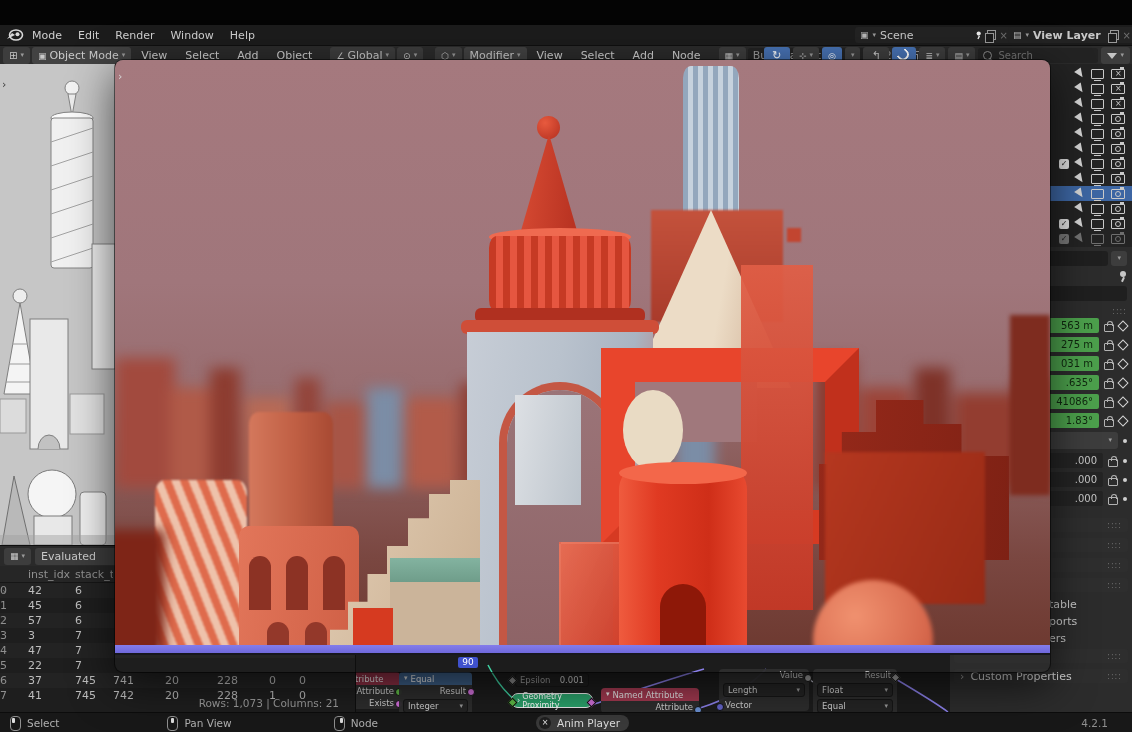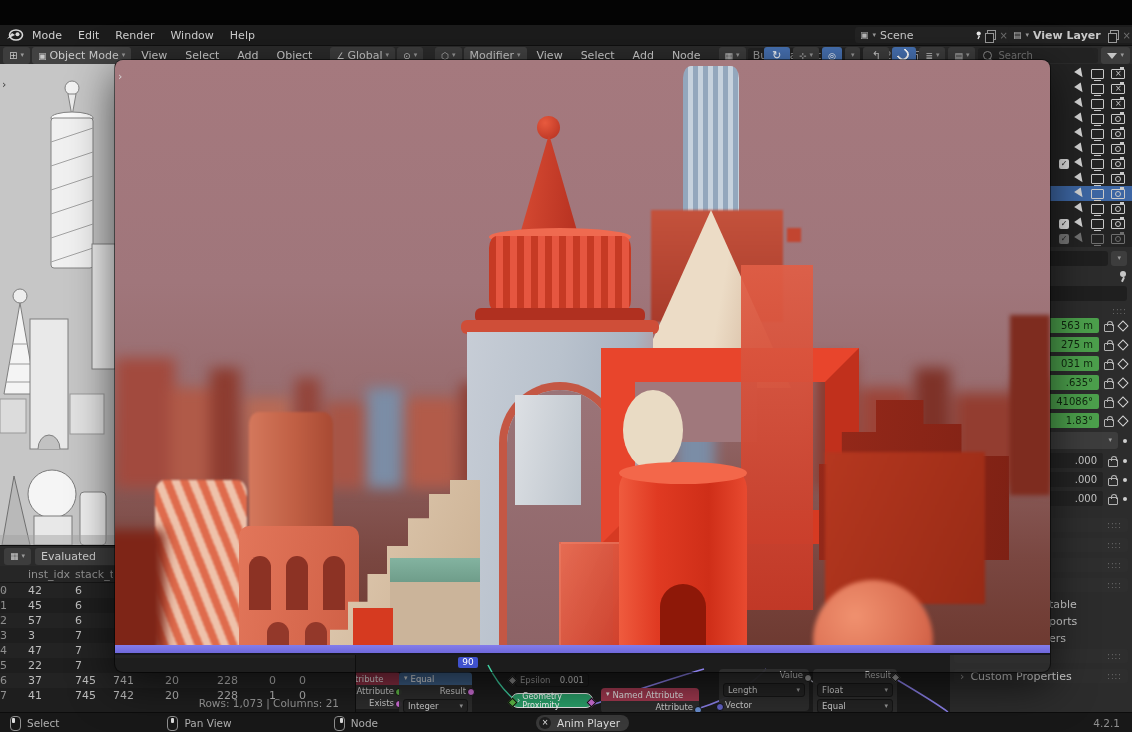--- a/index.html
+++ b/index.html
@@ -640,14 +640,14 @@
   <div class="flex" style="gap:6px;margin-left:102px;">
       <span class="mouse r">
         <i></i>
       </span>
       <span>Node</span>
     </div>
   <div class="flex" style="margin-left:158px;background:#3a3a3a;border-radius:9px;height:16px;padding:0 9px 0 3px;gap:6px;">
     <span style="width:12px;height:12px;border-radius:50%;background:#1e1e1e;color:#e8e8e8;font-size:8px;line-height:12px;text-align:center;">×</span>
     <span style="color:#dedede;">Anim Player</span>
   </div>
-  <span style="margin-left:auto;margin-right:12px;color:#8f8f8f;">4.2.1</span>
+  <span style="margin-left:auto;margin-right:24px;color:#8f8f8f;">4.2.1</span>
 </div>
 
 </body></html>

